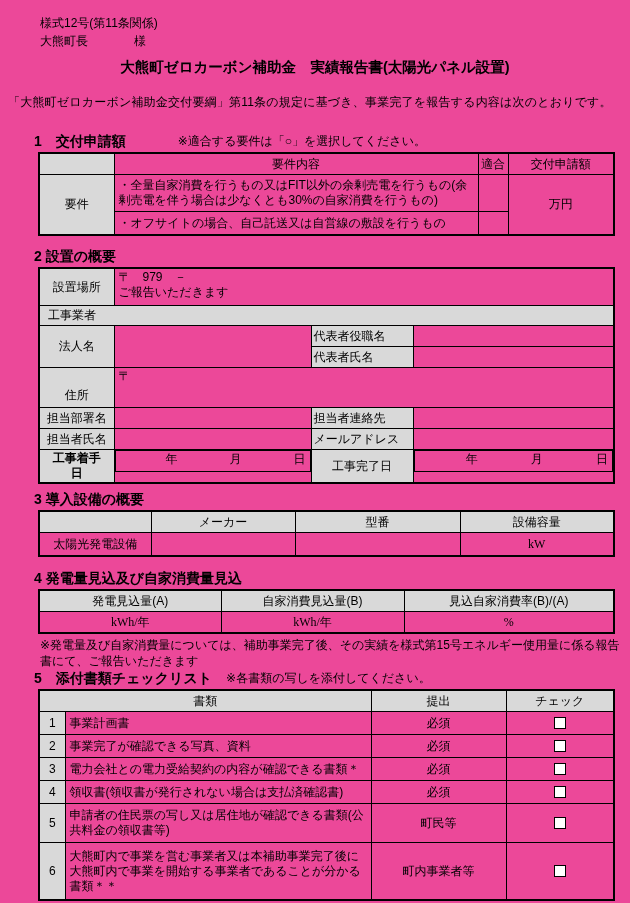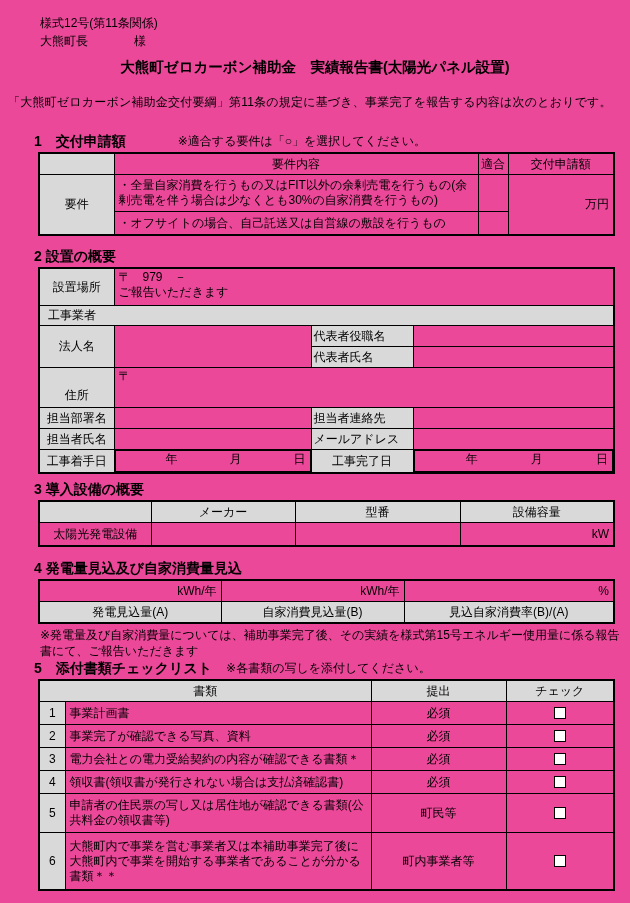--- a/index.html
+++ b/index.html
@@ -19,21 +19,21 @@
   .sec-head .h { font-weight:bold; font-size:14px; }
   .sec-head .note1 { margin-left:52px; }
   .sec-head .note5 { margin-left:14px; }
 
   table { border-collapse:collapse; table-layout:fixed; margin-left:38px; width:575px;
           border:2px solid #000; }
   td { border:1px solid #000; padding:1px 4px; vertical-align:middle; line-height:15px;
        overflow:hidden; word-break:break-all; }
   .gray { background:#d9d9d9; }
   .center { text-align:center; }
-  .right { text-align:right; }
+  .right { text-align:center;font-family:Liberation Serif, serif; }
   .top { vertical-align:top; }
 
   .h18 td { height:18px; }
   .h17 td { height:17px; }
   .h20 td { height:20px; }
   .h34 td { height:34px; }
   .h36 td { height:36px; }
   .h54 td { height:54px; }
 
   .mt13 { margin-top:13px; }
@@ -136,21 +136,21 @@
       <td class="gray" style="padding:1px 2px;">担当者連絡先</td>
       <td></td>
     </tr>
     <tr class="h18">
       <td class="gray center" style="padding:1px 2px;">担当者氏名</td>
       <td></td>
       <td class="gray" style="padding:1px 2px;margin-left:48px;">メールアドレス</td>
       <td></td>
     </tr>
     <tr class="h18">
-      <td class="gray center" style="padding:1px 2px;">工事着手日</td>
+      <td class="gray center" style="padding:1px 8px;font-weight:bold;">工事着手日</td>
       <td class="date-cell">
         <span>年</span>
             <span>月</span>
             <span>日</span>
       </td>
       <td class="gray center" style="padding:1px 2px;">工事完了日</td>
       <td class="date-cell">
         <span>年</span>
             <span>月</span>
             <span>日</span>
@@ -189,28 +189,28 @@
     <span class="h">4 発電量見込及び自家消費量見込</span>
   </div>
   <table class="mt2">
     <colgroup>
         <col style="width:182px">
         <col style="width:183px">
         <col style="width:210px">
       </colgroup>
     <tbody>
         <tr class="h18">
+      <td class="gray center">発電見込量(A)</td>
+      <td class="gray center">自家消費見込量(B)</td>
+      <td class="gray center">見込自家消費率(B)/(A)</td>
+    </tr>
+    <tr class="h18">
       <td class="right"><span>kWh/年</span></td>
       <td class="right"><span>kWh/年</span></td>
       <td class="right"><span>%</span></td>
-    </tr>
-    <tr class="h18">
-      <td class="gray center">発電見込量(A)</td>
-      <td class="gray center">自家消費見込量(B)</td>
-      <td class="gray center">見込自家消費率(B)/(A)</td>
     </tr>
   </tbody>
     </table>
   <div class="s4-note">※発電量及び自家消費量については、補助事業完了後、その実績を様式第15号エネルギー使用量に係る報告書にて、ご報告いただきます</div>
 
   <div class="sec-head mt2">
     <span class="h">5　添付書類チェックリスト</span>
     <span class="note5">※各書類の写しを添付してください。</span>
   </div>
   <table class="mt2">

